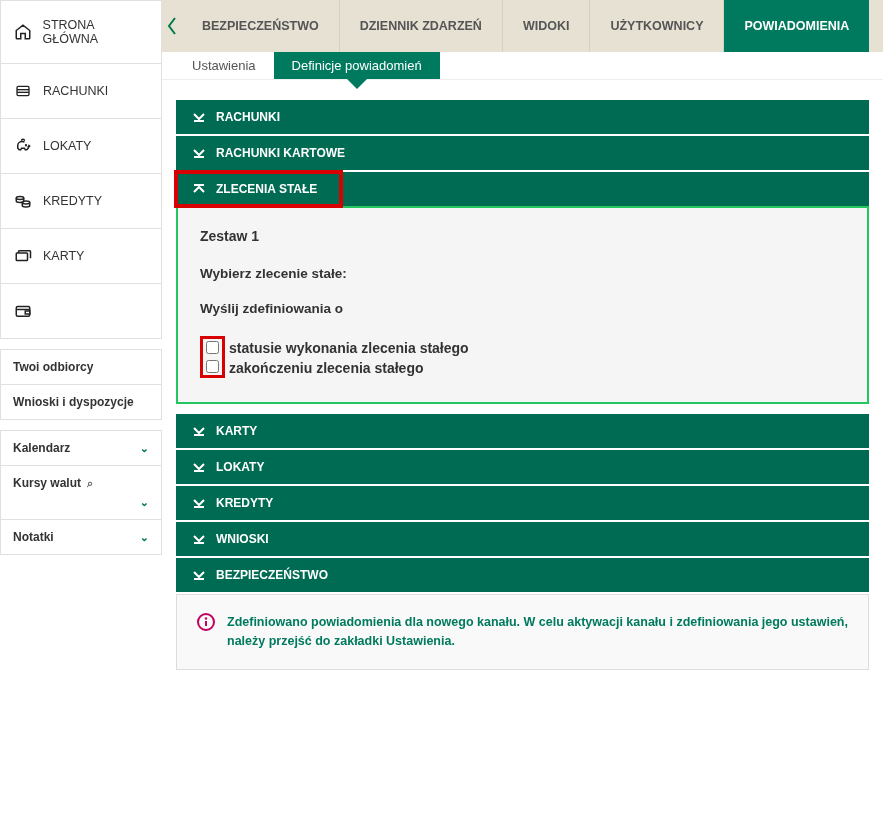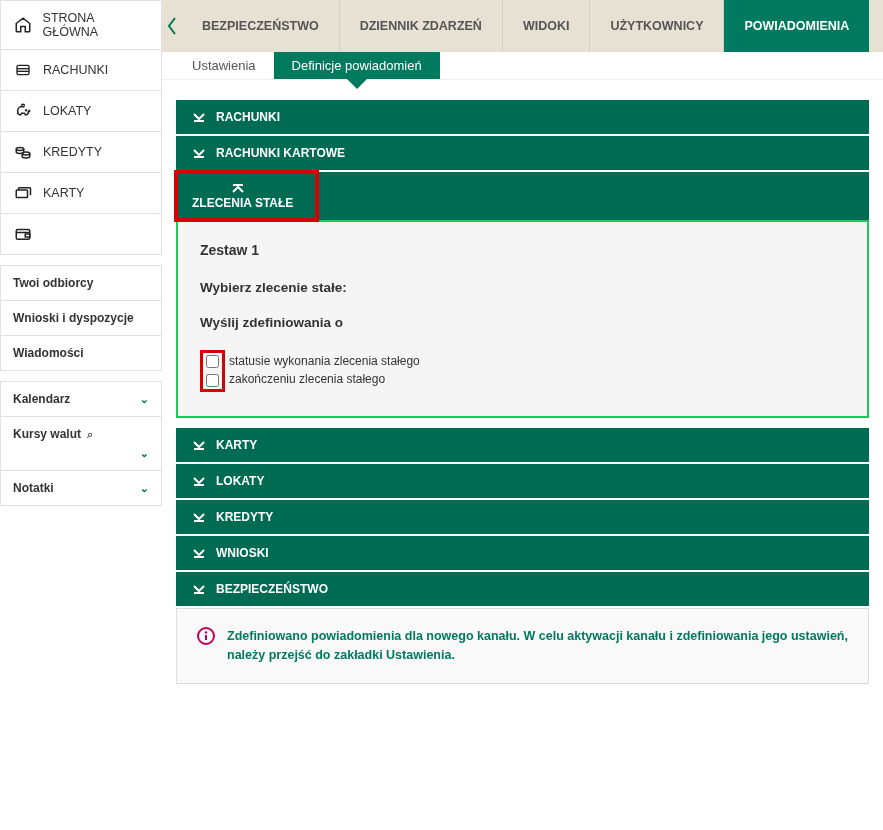--- a/index.html
+++ b/index.html
@@ -16,21 +16,21 @@
     flex-shrink: 0;
     background: #fff;
   }
   .side-group {
     border: 1px solid #e0e0e0;
     margin-bottom: 10px;
   }
   .side-item {
     display: flex;
     align-items: center;
-    padding: 10px 10px;
+    padding: 17px 10px;
     border-bottom: 1px solid #e0e0e0;
     cursor: pointer;
     color: #333;
     font-size: 12.5px;
   }
   .side-item:last-child { border-bottom: none; }
   .side-item .icon {
     width: 24px;
     height: 20px;
     display: flex;
@@ -138,21 +138,20 @@
   }
   .acc-header .acc-icon {
     margin-right: 10px;
     display: inline-flex;
   }
   .acc-header.highlighted {
     outline: 4px solid #d80000;
     outline-offset: -2px;
     width: fit-content;
     padding-right: 24px;
-    flex-direction: column;
   }
   .acc-row-highlight {
      background:#006b53;
   }
   .acc-body {
     border: 2px solid #22c55e;
     background: #f5f5f5;
     padding: 20px 22px 18px 22px;
     margin-bottom: 10px;
   }
@@ -164,23 +163,24 @@
   }
   .acc-body .label {
     font-weight: bold;
     font-size: 13.5px;
     margin-bottom: 20px;
     color: #333;
   }
   .check-row {
     display: flex;
     align-items: center;
-    font-size: 12px;
+    font-size: 14px;
     color: #333;
     margin-bottom: 4px;
+    font-weight: bold;
   }
   .check-highlight {
     border: 3px solid #d80000;
     padding: 2px 3px;
     display: inline-block;
     margin-bottom: 6px;
   }
   .btn-row {
     display: flex;
     justify-content: flex-end;
@@ -289,23 +289,20 @@
         </span>
       </div>
     </div>
 
     <div class="side-group">
       <div class="side-item simple">
         <span>Twoi odbiorcy</span>
       </div>
       <div class="side-item simple">
         <span>Wnioski i dyspozycje</span>
-      </div>
-      <div class="side-item simple">
-        <span>Wiadomości</span>
       </div>
     </div>
 
     <div class="side-group">
       <div class="side-item simple">
         <span>Kalendarz</span>
         <span class="chev">⌄</span>
       </div>
       <div class="side-item simple" style="flex-wrap:wrap;">
         <span>Kursy walut</span>

